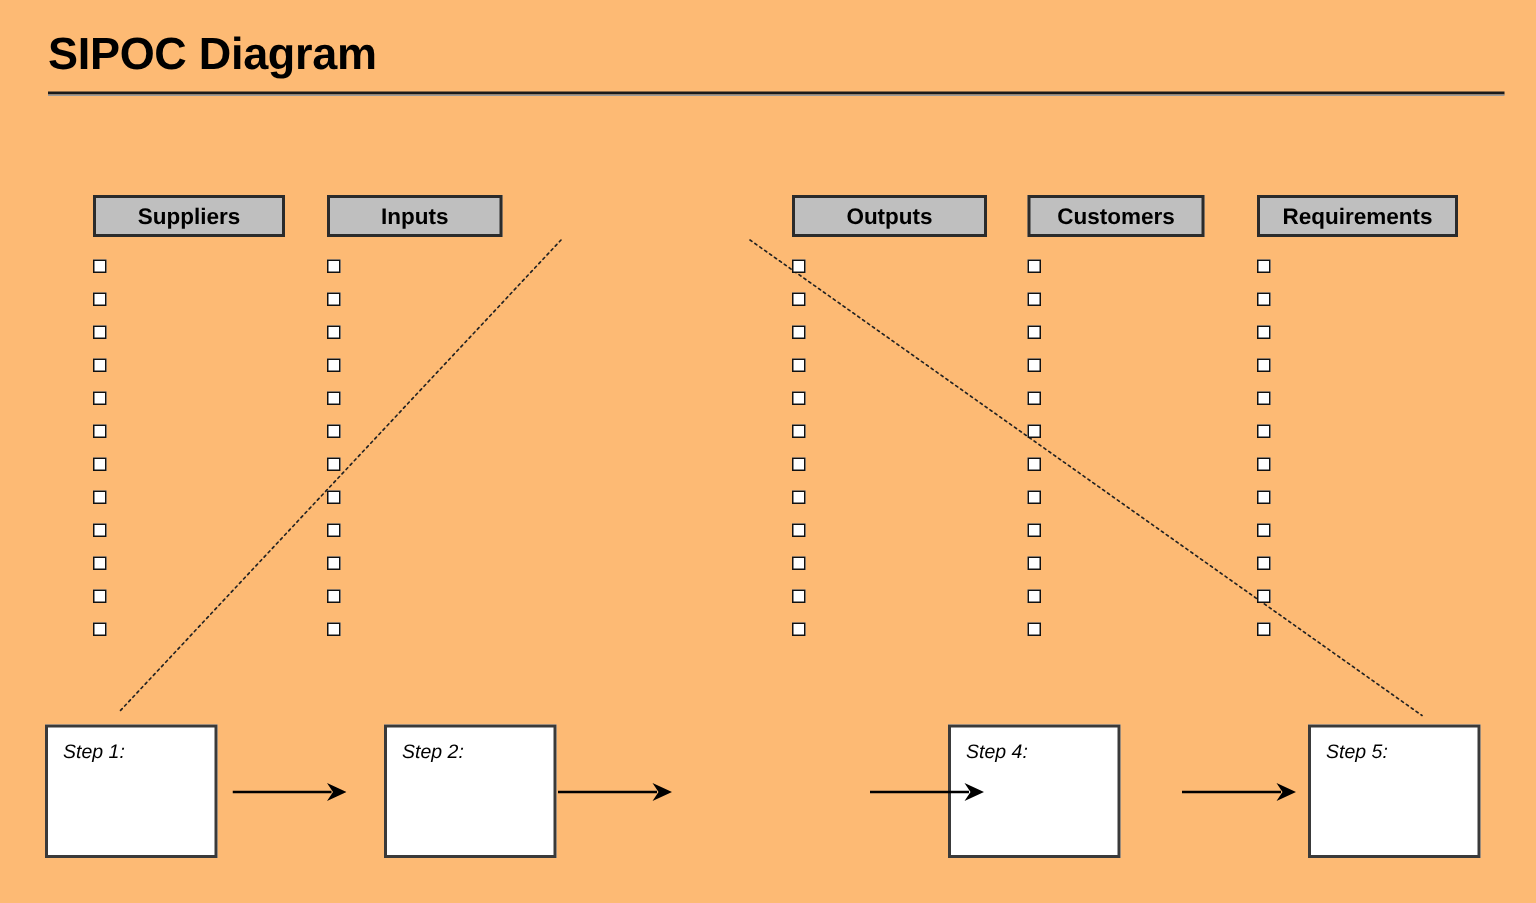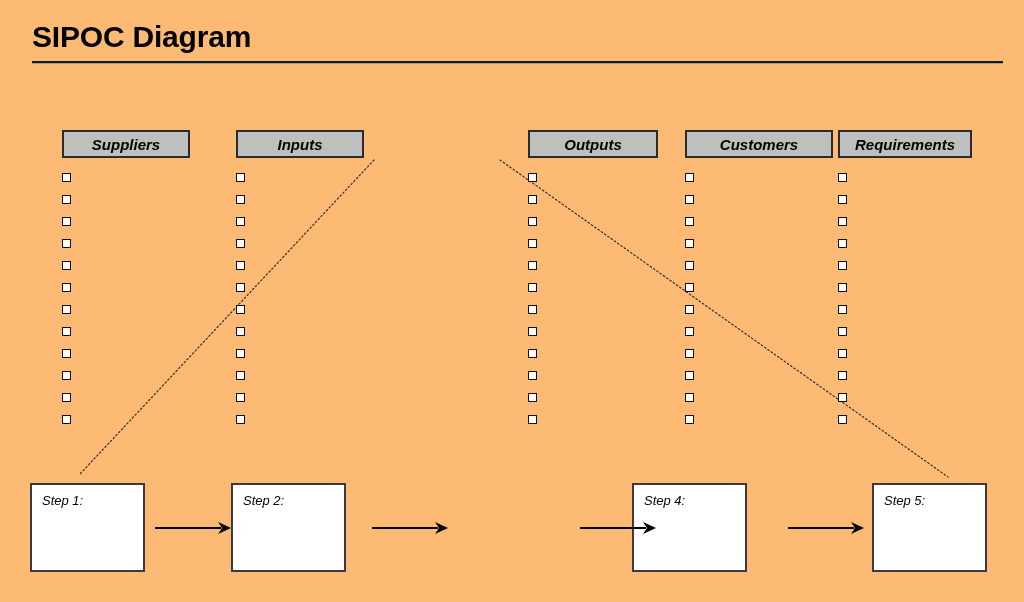--- a/index.html
+++ b/index.html
@@ -58,21 +58,20 @@
     position: relative;
     height: 28px;
     box-sizing: border-box;
     background: #bfbfbf;
     border: 2px solid #2b2b2b;
     display: flex;
     align-items: center;
     justify-content: center;
     font-size: 15px;
     font-weight: bold;
-    font-style: italic;
     color: #000000;
     white-space: nowrap;
   }
   .col-items {
     position: absolute;
     left: 0;
     top: 42px;
     width: 100%;
   }
   .col-item {
@@ -195,21 +194,21 @@
           <span class="checkbox"></span>
           <span class="item-label"></span>
         </div>
       <div class="col-item">
           <span class="checkbox"></span>
           <span class="item-label"></span>
         </div>
     </div>
   </div>
 
-  <div class="column" id="col-inputs" style="left:236px;width:128px;">
+  <div class="column" id="col-inputs" style="left:218px;width:117px;">
     <div class="col-header">Inputs</div>
     <div class="col-items">
       <div class="col-item">
           <span class="checkbox"></span>
           <span class="item-label"></span>
         </div>
       <div class="col-item">
           <span class="checkbox"></span>
           <span class="item-label"></span>
         </div>
@@ -304,21 +303,21 @@
           <span class="checkbox"></span>
           <span class="item-label"></span>
         </div>
       <div class="col-item">
           <span class="checkbox"></span>
           <span class="item-label"></span>
         </div>
     </div>
   </div>
 
-  <div class="column" id="col-customers" style="left:685px;width:148px;">
+  <div class="column" id="col-customers" style="left:685px;width:118px;">
     <div class="col-header">Customers</div>
     <div class="col-items">
       <div class="col-item">
           <span class="checkbox"></span>
           <span class="item-label"></span>
         </div>
       <div class="col-item">
           <span class="checkbox"></span>
           <span class="item-label"></span>
         </div>
@@ -415,21 +414,21 @@
       <div class="col-item">
           <span class="checkbox"></span>
           <span class="item-label"></span>
         </div>
     </div>
   </div>
 
   <div class="step-box" style="left:30px;">
     <div class="step-label">Step 1:</div>
   </div>
-  <div class="step-box" style="left:231px;padding-left:37px;">
+  <div class="step-box" style="left:256px;padding-left:37px;">
     <div class="step-label">Step 2:</div>
   </div>
   <div class="step-box" style="left:632px;">
     <div class="step-label">Step 4:</div>
   </div>
   <div class="step-box" style="left:872px;">
     <div class="step-label">Step 5:</div>
   </div>
 
   <svg class="step-arrow" style="left:155px;" viewBox="0 0 76 16" xmlns="http://www.w3.org/2000/svg">

